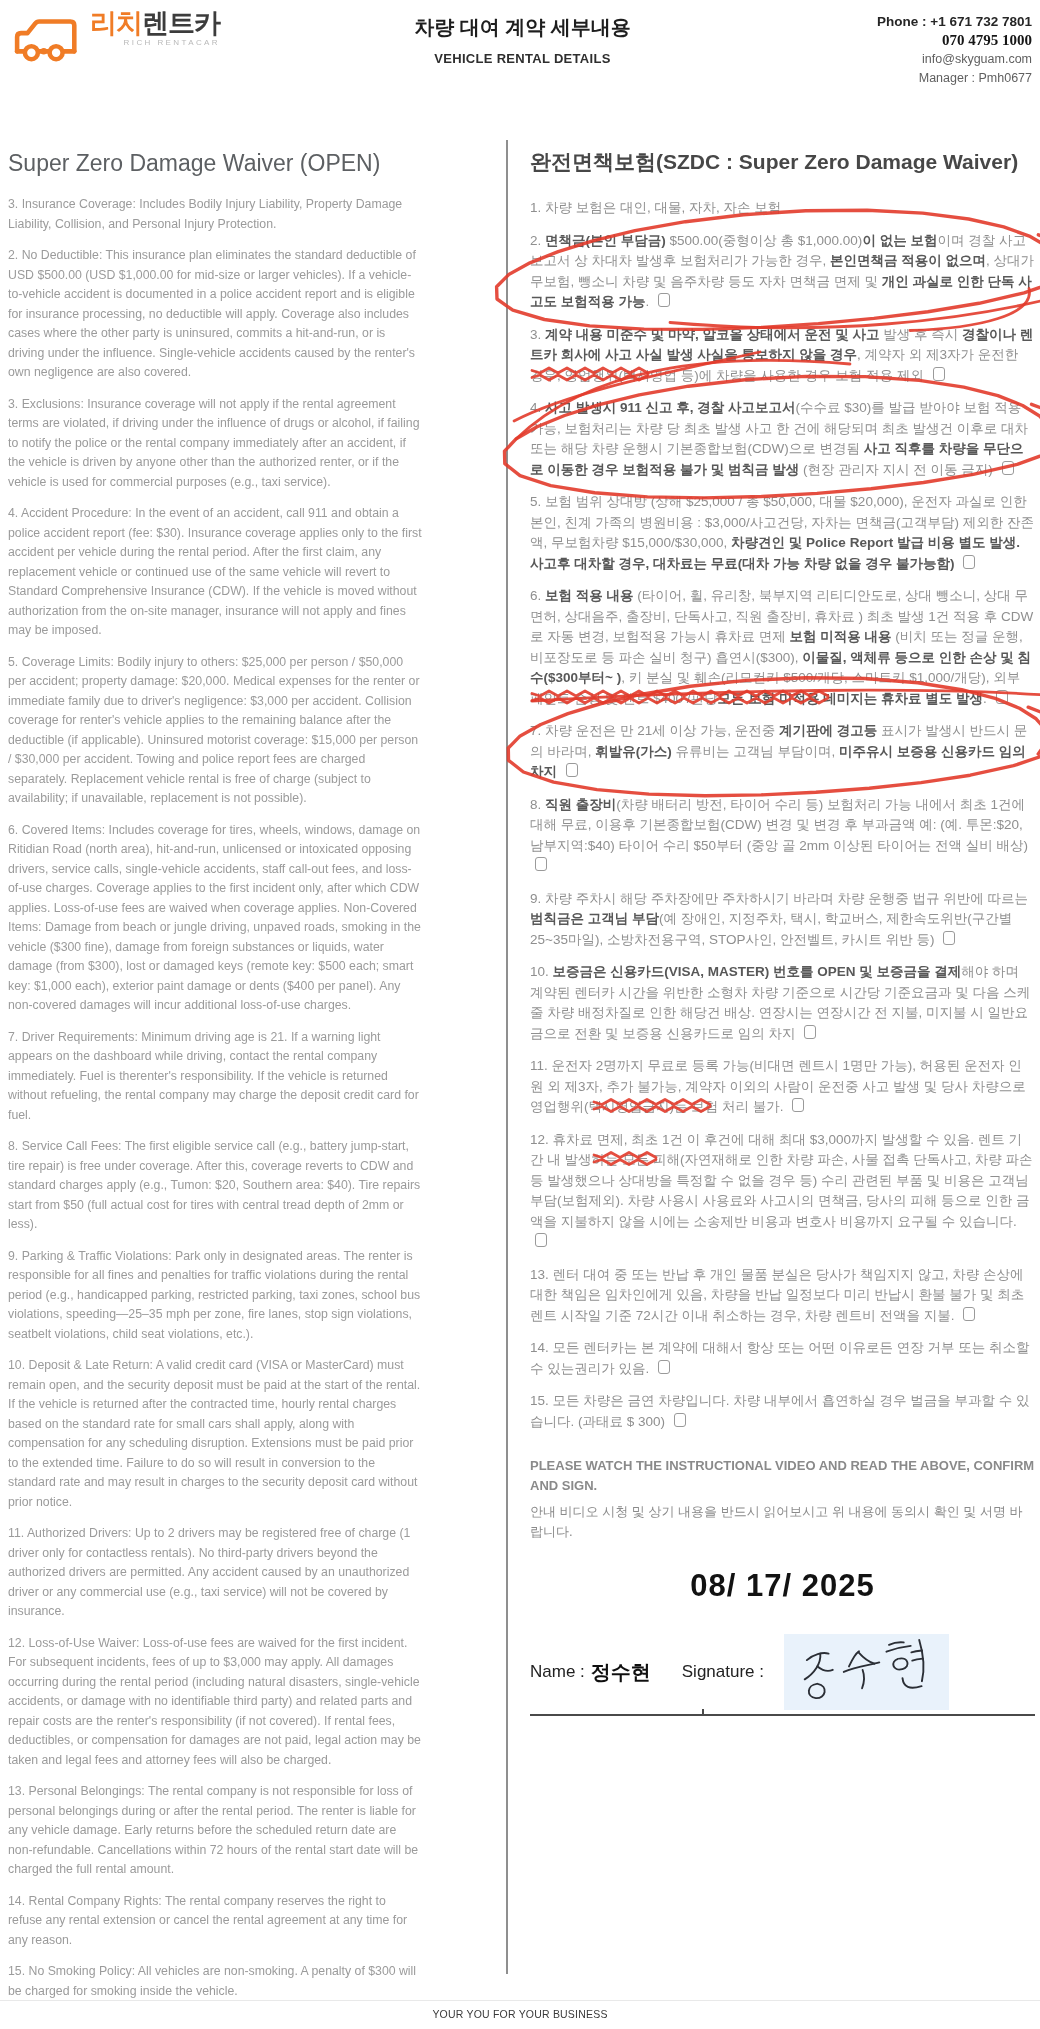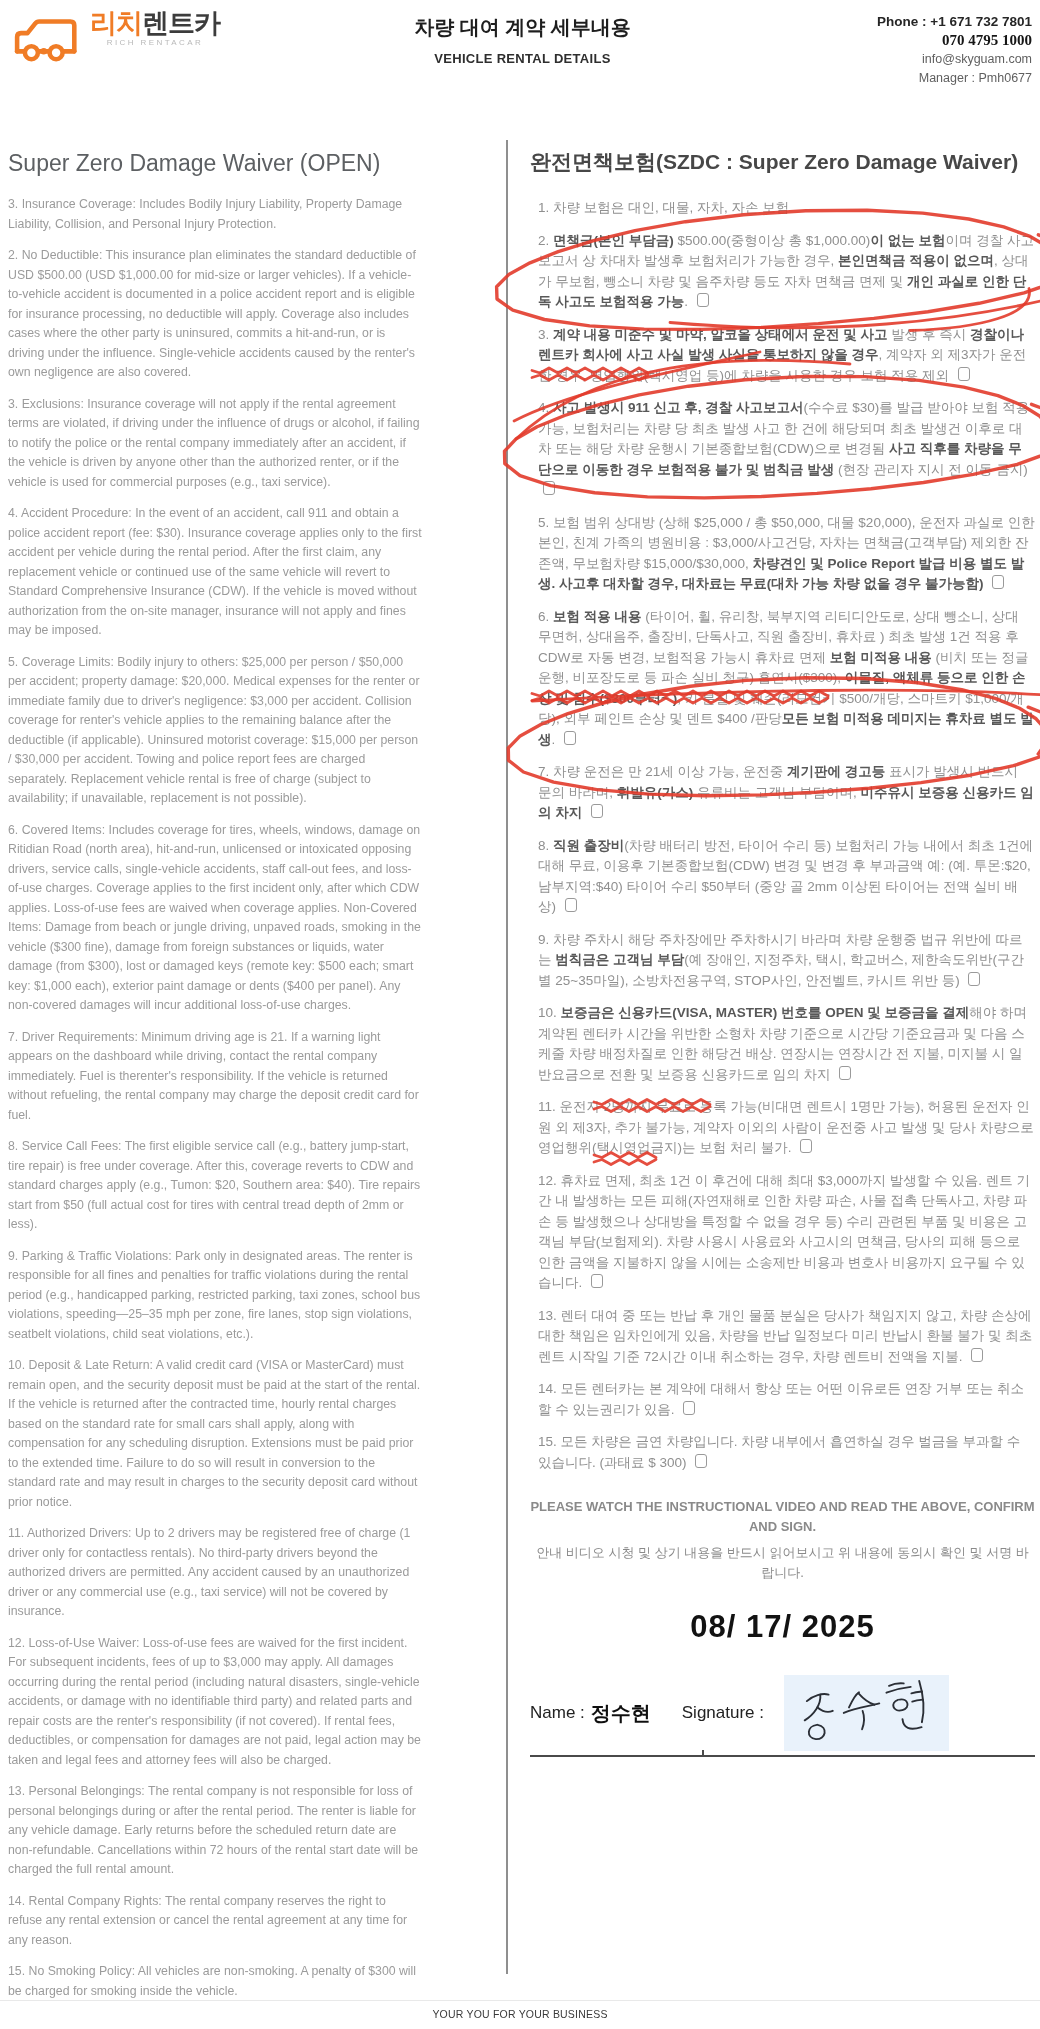--- a/index.html
+++ b/index.html
@@ -6,42 +6,42 @@
   body{font-family:"Liberation Sans","DejaVu Sans",sans-serif;}
   #page{position:relative;width:1040px;height:2029px;background:#fff;overflow:hidden;}
 
   
   .header{position:absolute;top:6px;left:8px;right:8px;display:flex;align-items:flex-start;}
   .brand{width:230px;display:flex;align-items:flex-start;padding-top:4px;}
   .brand-text{margin-left:4px;line-height:1;}
   .brand-ko{font-size:27px;font-weight:800;letter-spacing:-1px;}
   .brand-ko .o{color:#f07c26;}
   .brand-ko .d{color:#3c3c3c;}
-  .brand-sub{font-size:8px;letter-spacing:2.4px;color:#b9b9b9;margin-top:2px;text-align:center;}
+  .brand-sub{font-size:8px;letter-spacing:2.4px;color:#b9b9b9;margin-top:2px;text-align:right;}
   .titles{flex:1;text-align:center;padding-top:8px;}
   .title-ko{font-size:20px;font-weight:700;color:#1e1e1e;}
   .title-en{font-size:13px;font-weight:700;color:#2e2e2e;margin-top:10px;letter-spacing:.3px;}
   .contact{width:225px;text-align:right;font-size:13px;line-height:19px;padding-top:6px;}
   .c1{font-weight:700;color:#262626;font-size:13.5px;}
   .c2{font-weight:800;color:#161616;font-size:15px;font-family:Liberation Serif, serif;}
   .c3,.c4{color:#5f5f5f;font-size:12.5px;}
 
   
   .divider{position:absolute;left:506px;top:140px;width:2px;height:1834px;background:#8f8f8f;}
   .left-col{position:absolute;left:8px;top:150px;width:414px;}
   .left-col h2{margin:0 0 18px 0;font-size:23px;font-weight:500;color:#5d6063;}
   .lp{margin:0 0 12px 0;font-size:12.3px;line-height:19.5px;color:#9b9b9b;}
   .right-col{position:absolute;left:530px;top:148px;width:505px;}
   .right-col h2{margin:0 0 22px 0;font-size:21px;font-weight:600;color:#474747;}
-  .rp{margin:0 0 12px 8px;font-size:13.5px;line-height:20.5px;color:#8f8f8f;}
+  .rp{margin:0 0 12px 0;font-size:13.5px;line-height:20.5px;color:#8f8f8f;}
   .rp b{color:#585858;font-weight:700;}
   .chk{display:inline-block;width:10px;height:12px;border:1.6px solid #9a9a9a;border-radius:3px;margin-left:5px;vertical-align:-1px;}
 
   
-  .notice{margin-top:24px;text-align:center;}
+  .notice{margin-top:24px;}
   .notice .en{font-size:13px;font-weight:700;color:#8a8a8a;line-height:20px;margin:0;}
   .notice .ko{font-size:13px;color:#8a8a8a;line-height:20px;margin:6px 0 0 0;}
   .date{margin-top:26px;text-align:center;font-size:31px;font-weight:700;color:#121212;letter-spacing:1px;}
   .sign-row{position:relative;margin-top:30px;display:flex;align-items:center;border-bottom:2px solid #4a4a4a;padding-bottom:4px;}
   .sign-row::after{content:"";position:absolute;left:172px;bottom:-2px;width:2px;height:7px;background:#4a4a4a;}
   .name-label{font-size:17px;color:#222;}
   .name-value{font-size:20px;font-weight:800;color:#0f0f0f;margin-left:6px;}
   .sig-label{font-size:17px;color:#222;margin-left:auto;margin-right:20px;}
   .sig-box{width:165px;height:76px;background:#e9f2fb;margin-right:86px;display:flex;align-items:center;justify-content:center;}
   .sig-box svg{transform:rotate(-6deg);}

